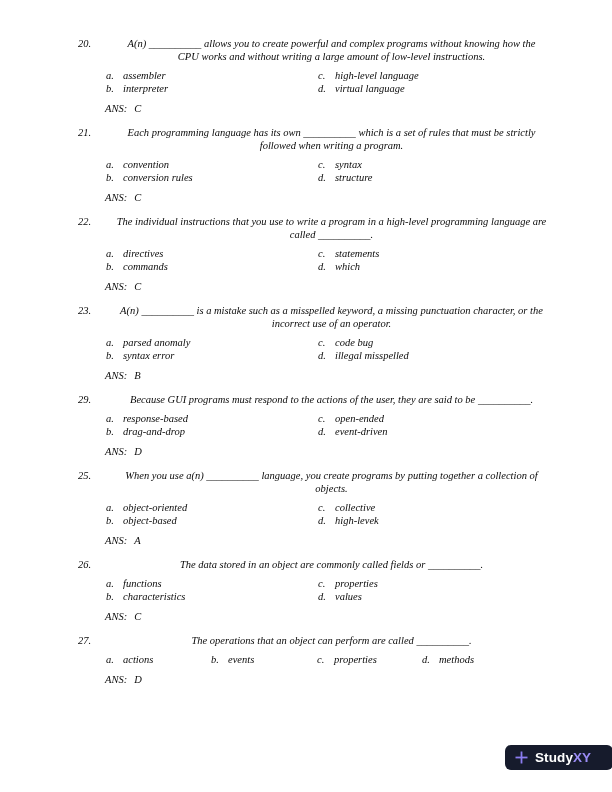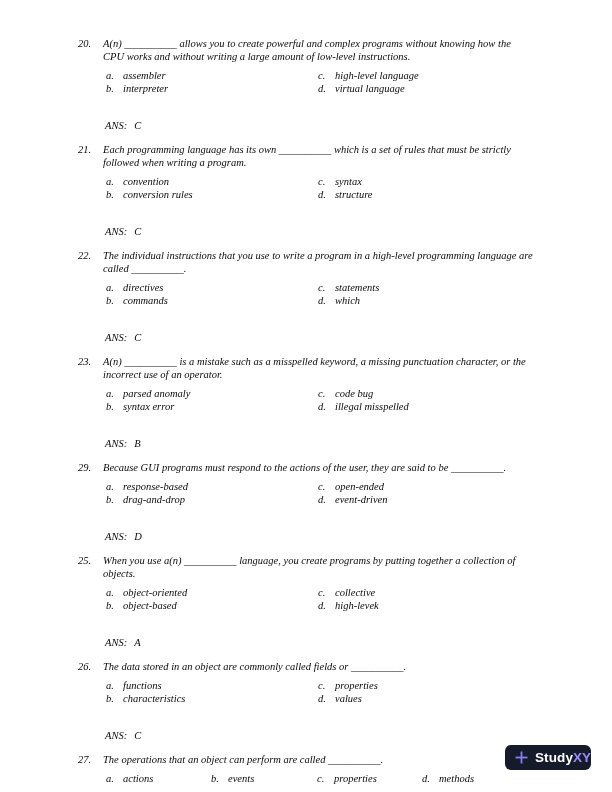--- a/index.html
+++ b/index.html
@@ -18,41 +18,41 @@
     position: absolute;
     left: 78px;
     top: 37px;
     width: 482px;
     font-style: italic;
   }
   .question { margin-bottom: 11px; }
   .q-row { display: flex; }
   .q-num { width: 25px; flex: 0 0 25px; }
   .q-body { flex: 1 1 auto; min-width: 0; }
-  .q-text { white-space: pre-line; }
+  .q-text { white-space: pre-line; text-align: center; }
   .options { display: grid; margin-top: 6px; }
   .options.two-col {
     grid-template-columns: 212px auto;
     grid-template-rows: auto auto;
     grid-auto-flow: column;
   }
   .options.one-row {
     grid-template-columns: 105px 106px 105px auto;
     grid-auto-flow: row;
   }
   .opt { display: flex; padding-left: 3px; }
   .opt-letter { width: 17px; flex: 0 0 17px; }
   .opt-text { flex: 1 1 auto; }
-  .ans-line { margin-top: 24px; padding-left: 2px; }
+  .ans-line { margin-top: 7px; padding-left: 2px; }
   .ans-value { margin-left: 7px; }
   .brand-badge {
     position: absolute;
     left: 505px;
     top: 745px;
-    width: 86px;
+    width: 108px;
     height: 25px;
     border-radius: 6px;
     display: flex;
     align-items: center;
     padding-left: 9px;
     box-sizing: border-box;
     font-family: "Liberation Sans", sans-serif;
     font-weight: bold;
     font-size: 13.5px;
     letter-spacing: 0.1px;

